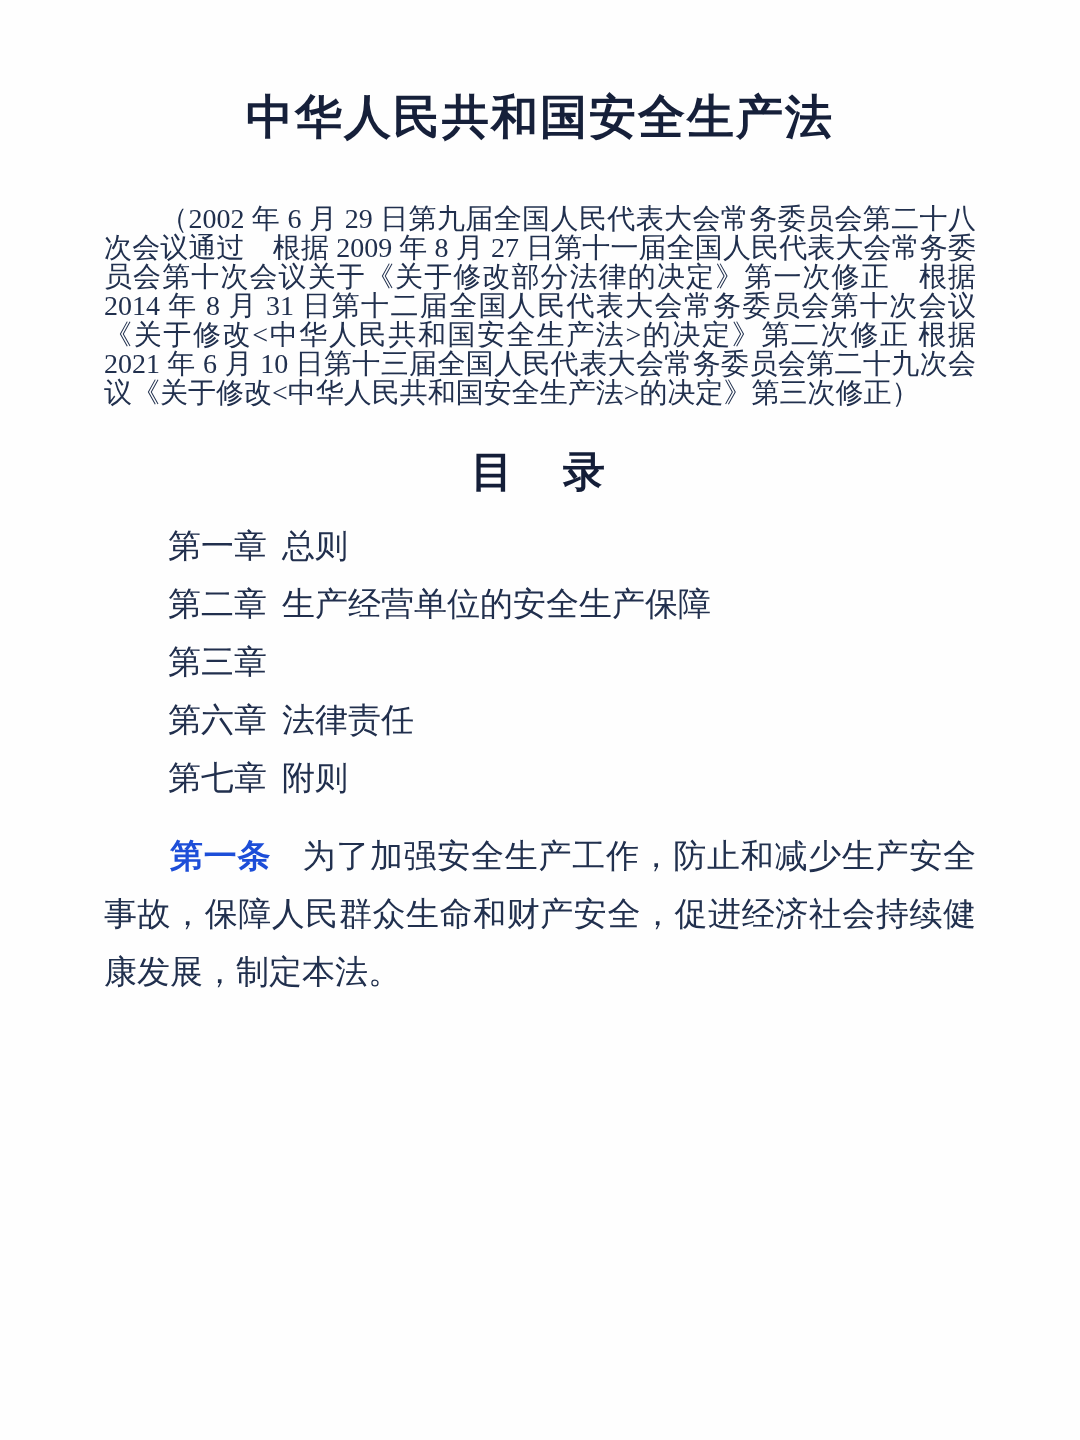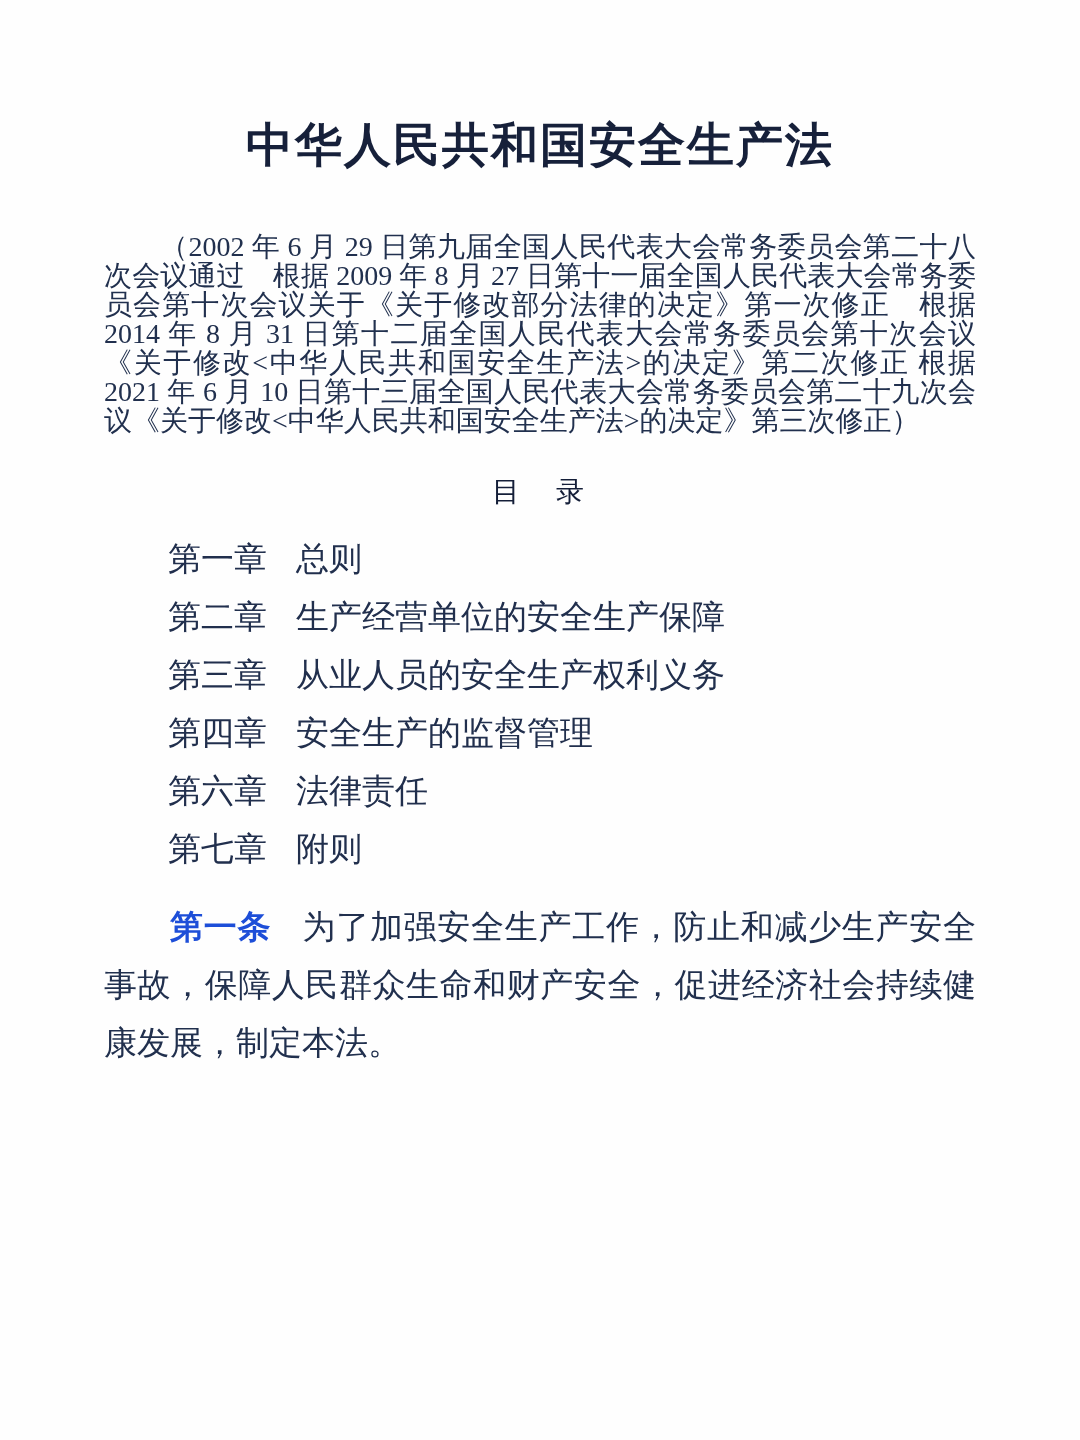--- a/index.html
+++ b/index.html
@@ -15,21 +15,21 @@
     background: #fefefe;
     overflow: hidden;
     color: #1e2a47;
     font-family: "Liberation Serif", "DejaVu Serif", serif;
   }
   .content {
     padding: 0 104px;
   }
   .doc-title {
     margin: 0;
-    padding-top: 118px;
+    padding-top: 90px;
     text-align: center;
     font-family: "Liberation Sans", "DejaVu Sans", sans-serif;
     font-weight: 700;
     font-size: 47px;
     line-height: 1.15;
     color: #16203a;
     letter-spacing: 2px;
   }
   .preamble {
     margin: 60px 0 0 0;
@@ -37,40 +37,40 @@
     line-height: 29px;
     text-align: justify;
     text-indent: 2em;
     color: #21304e;
   }
   .toc-heading {
     margin: 0;
     padding-top: 42px;
     text-align: center;
     font-family: "Liberation Sans", "DejaVu Sans", sans-serif;
-    font-weight: 400;
-    font-size: 28px;
+    font-weight: 700;
+    font-size: 42px;
     line-height: 1.1;
     color: #141e38;
     letter-spacing: 4px;
   }
   .toc-list {
     margin-top: 22px;
     padding-left: 64px;
   }
   .toc-item {
     display: flex;
     align-items: baseline;
     font-size: 33px;
     line-height: 58px;
     color: #212f4d;
   }
   .toc-item .toc-chapter {
     flex: 0 0 auto;
-    margin-right: 29px;
+    margin-right: 15px;
   }
   .toc-item .toc-title {
     flex: 0 1 auto;
   }
   .chapter-heading {
     margin: 0;
     padding-top: 26px;
     text-align: center;
     font-family: "Liberation Sans", "DejaVu Sans", sans-serif;
     font-weight: 700;
@@ -110,25 +110,20 @@
       <div class="toc-item">
         <span class="toc-chapter">第一章</span>
         <span class="toc-title">总则</span>
       </div>
       <div class="toc-item">
         <span class="toc-chapter">第二章</span>
         <span class="toc-title">生产经营单位的安全生产保障</span>
       </div>
       <div class="toc-item">
         <span class="toc-chapter">第三章</span>
-        <span class="toc-title">从业人员的安全生产权利义务</span>
-      </div>
-      <div class="toc-item">
-        <span class="toc-chapter">第四章</span>
-        <span class="toc-title">安全生产的监督管理</span>
       </div>
       <div class="toc-item">
         <span class="toc-chapter">第六章</span>
         <span class="toc-title">法律责任</span>
       </div>
       <div class="toc-item">
         <span class="toc-chapter">第七章</span>
         <span class="toc-title">附则</span>
       </div>
     </div>

